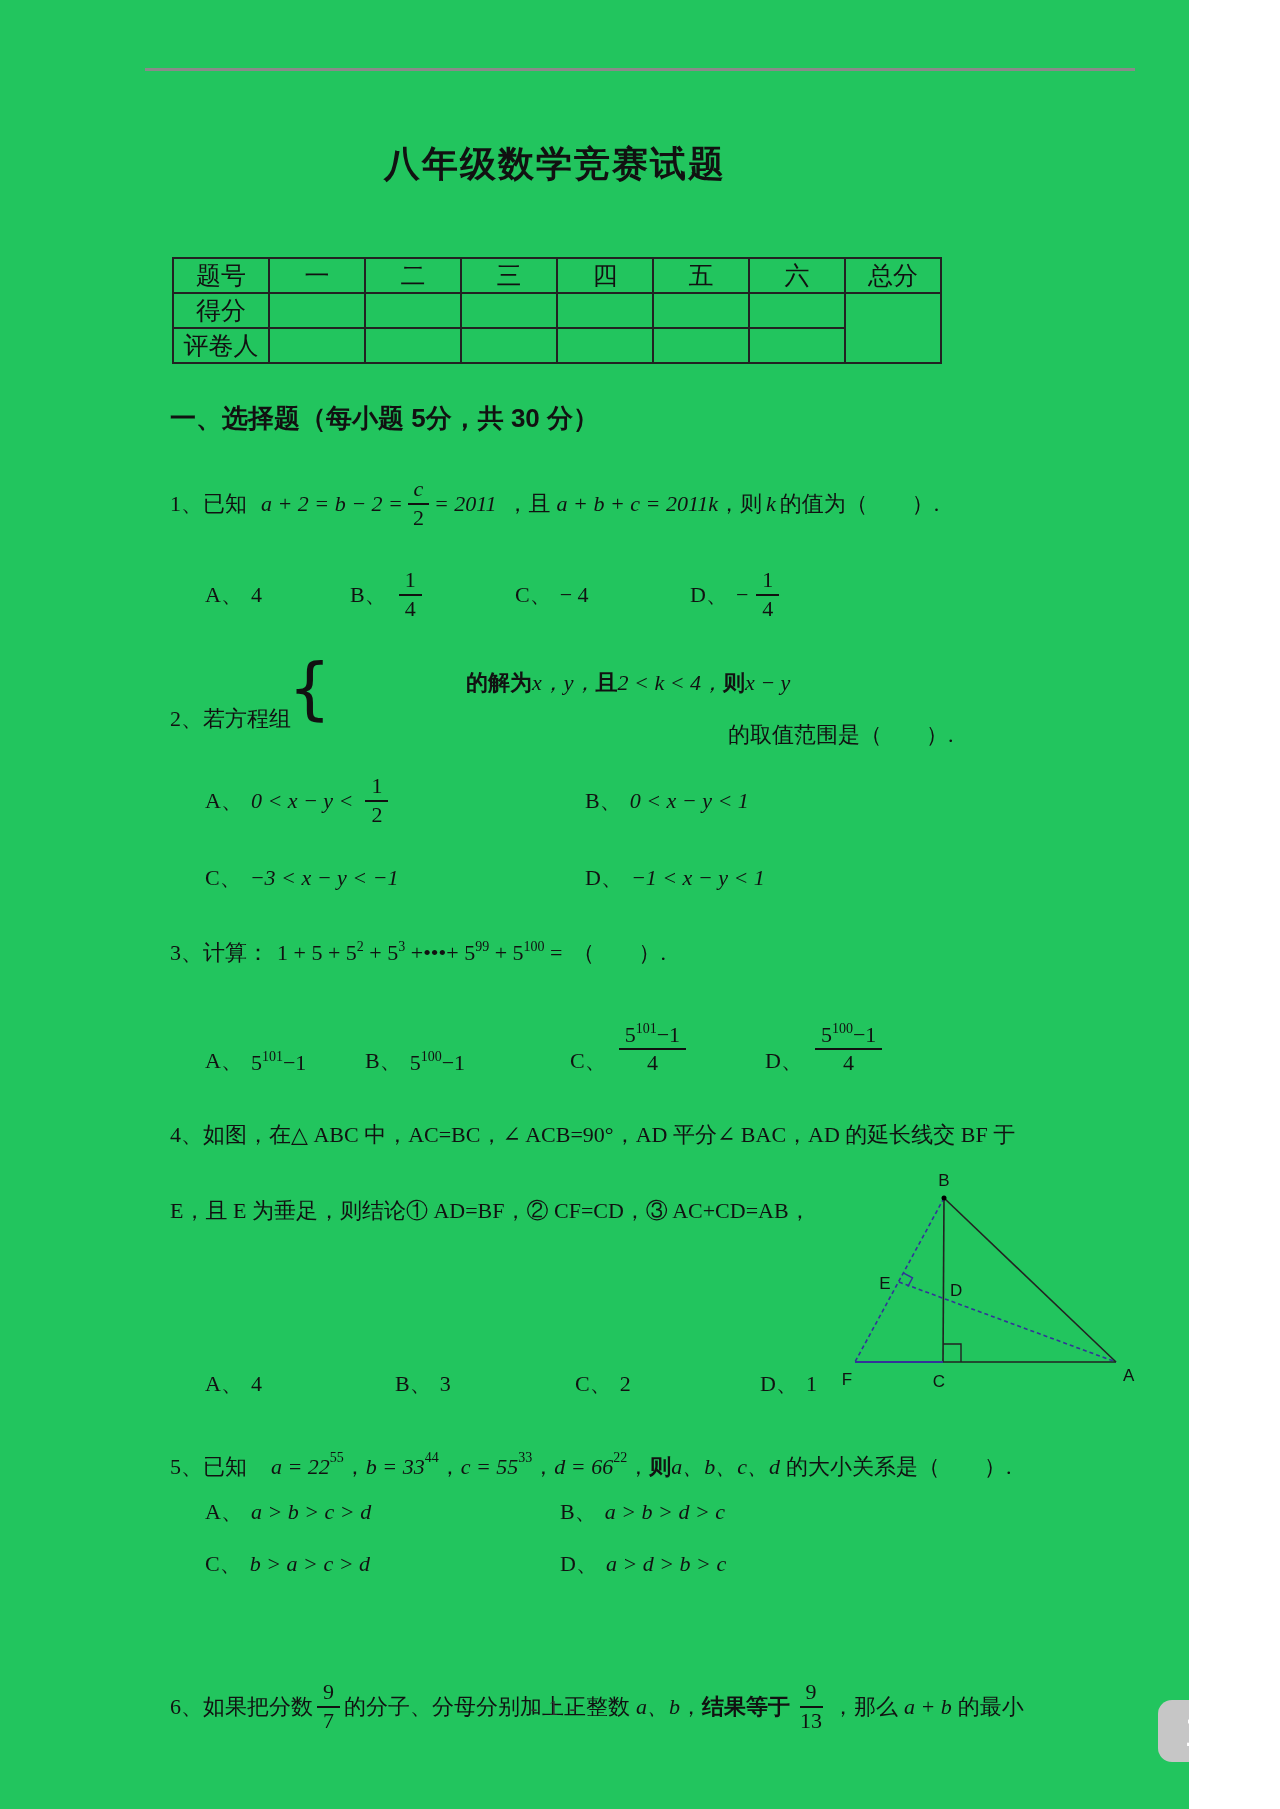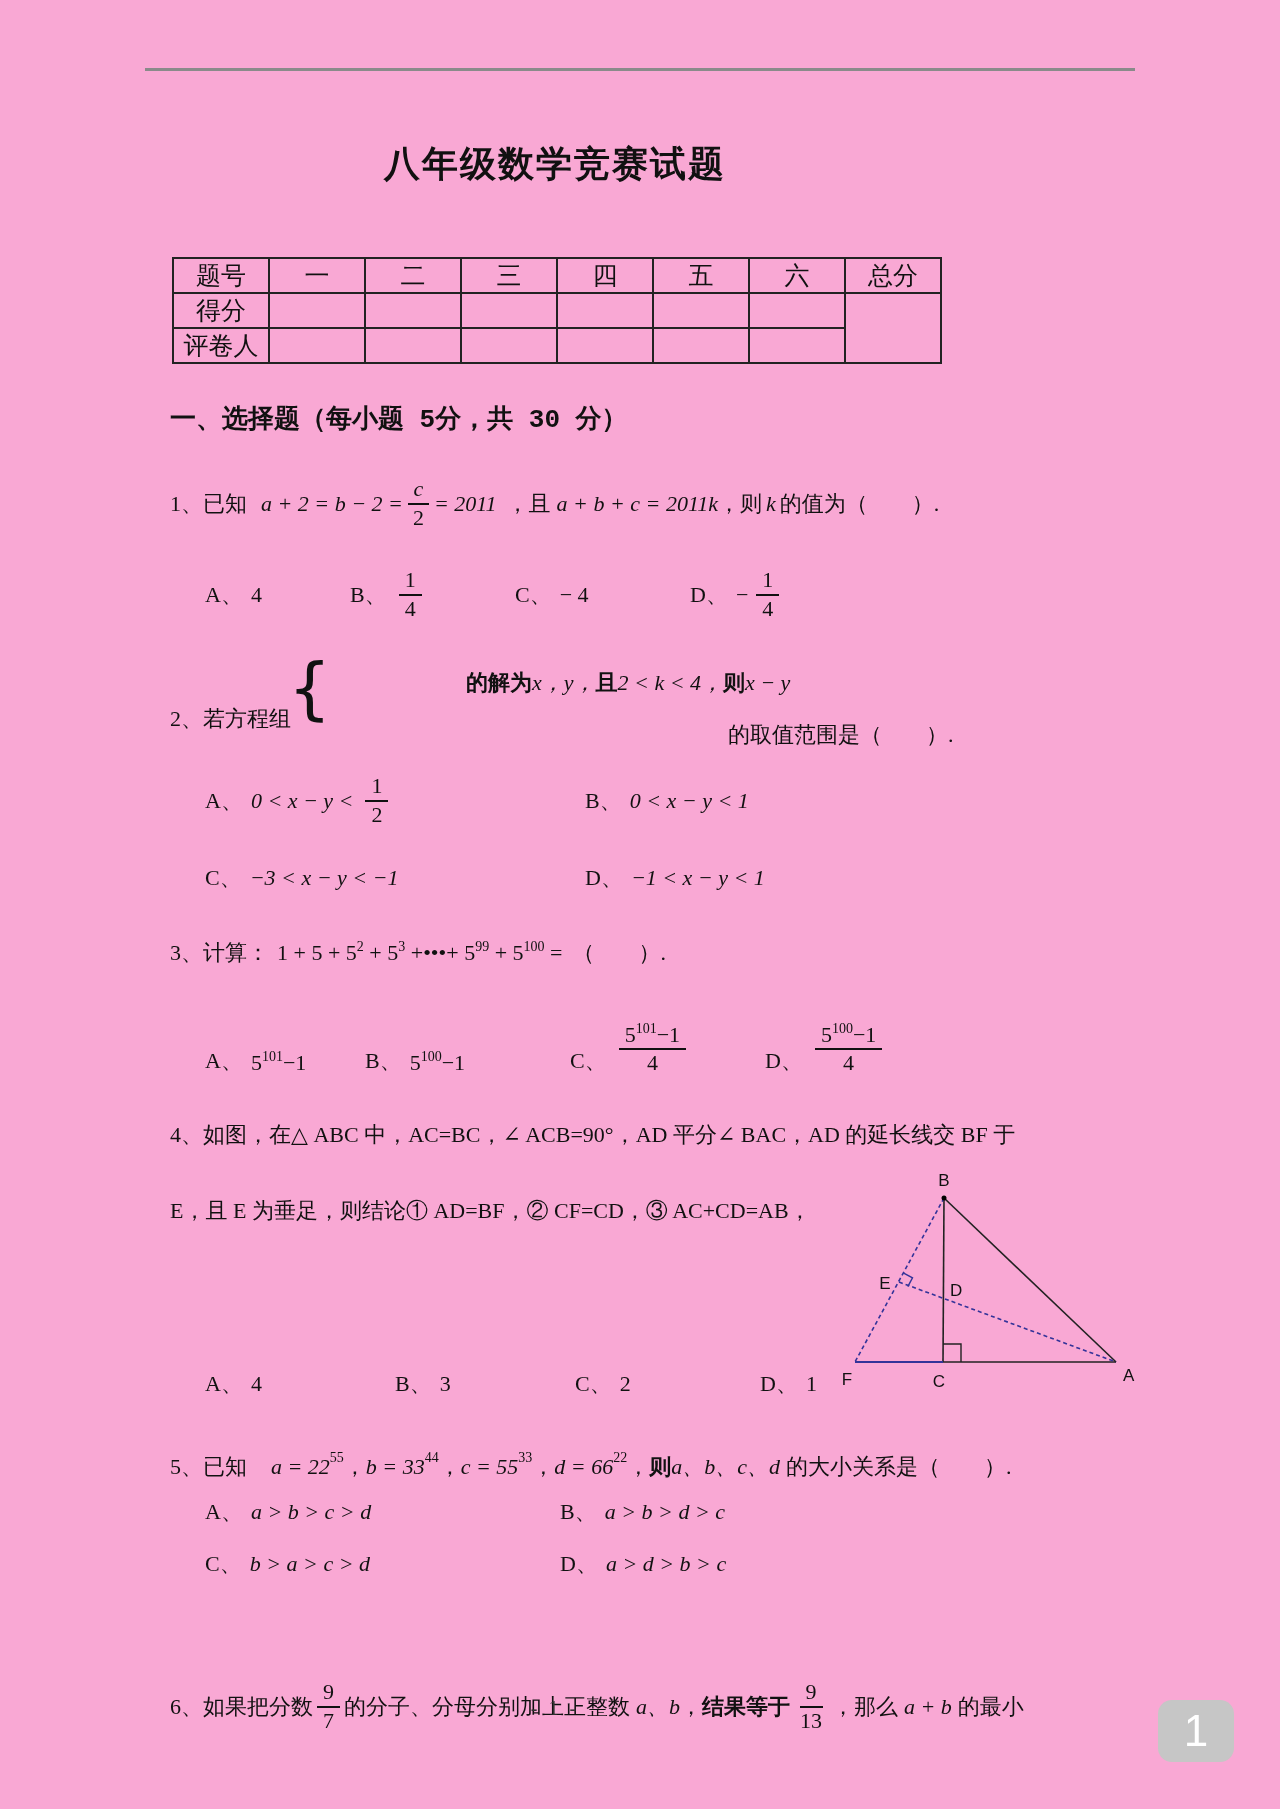--- a/index.html
+++ b/index.html
@@ -1,32 +1,32 @@
 <!DOCTYPE html>
 <html><head>
 <meta charset="utf-8">
 <style>
   html,body { margin:0; padding:0; background:#ffffff; }
   .page {
-    position:relative; width:1280px; height:1809px; background:#f9a8d4;
+    position:relative; width:1189px; height:1809px; background:#22c55e;
     overflow:hidden; font-family:"Liberation Serif","DejaVu Serif",serif; color:#111;
   }
   .top-rule { position:absolute; left:145px; top:68px; width:990px; height:3px; background:#8a8a8a; }
   .title {
     position:absolute; left:170px; top:140px; width:770px; text-align:center;
     font-family:"Liberation Sans","DejaVu Sans",sans-serif; font-weight:bold; font-size:36px; letter-spacing:2px;
   }
   table.score-table { position:absolute; left:172px; top:257px; border-collapse:collapse; }
   table.score-table td {
     border:2px solid #222; width:94px; height:33px; text-align:center;
     font-size:25px; padding:0; font-family:"Liberation Serif","DejaVu Serif",serif;
   }
   .sec-heading {
     position:absolute; left:170px; top:401px;
-    font-family:Liberation Mono, monospace; font-weight:bold; font-size:26px;
+    font-family:Liberation Sans, sans-serif; font-weight:bold; font-size:26px;
   }
   .q { position:absolute; left:170px; font-size:22px; white-space:nowrap; }
   .row { display:flex; align-items:center; }
   .math { font-style:italic; font-family:"Liberation Serif","DejaVu Serif",serif; }
   .bold-cn { font-family:"Liberation Sans","DejaVu Sans",sans-serif; font-weight:bold; font-style:normal; }
   .sup { font-size:14px; position:relative; top:-9px; font-style:normal; }
   .frac { display:inline-flex; flex-direction:column; align-items:center; line-height:1.12; margin:0 4px; }
   .frac .fnum { border-bottom:2px solid #111; padding:0 6px 1px; }
   .frac .fden { padding:1px 6px 0; }
   .opt { position:absolute; display:flex; align-items:center; gap:8px; }

